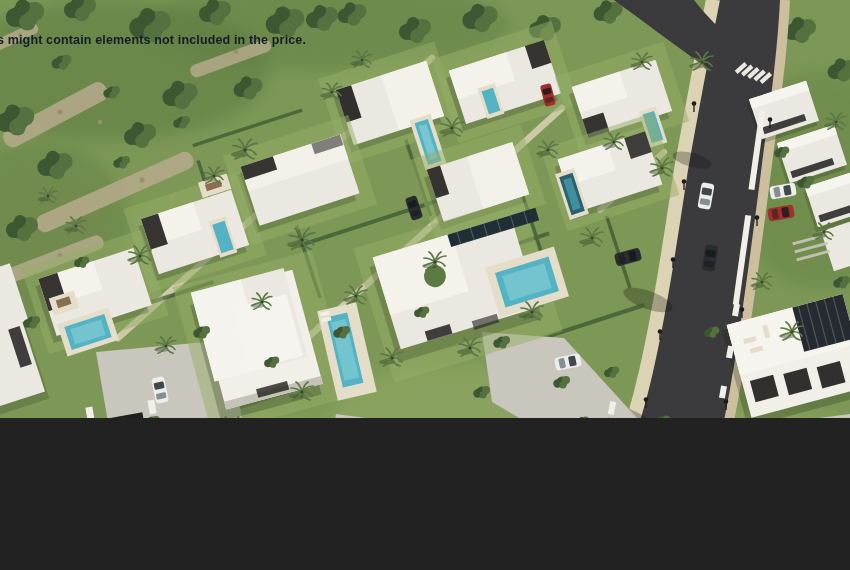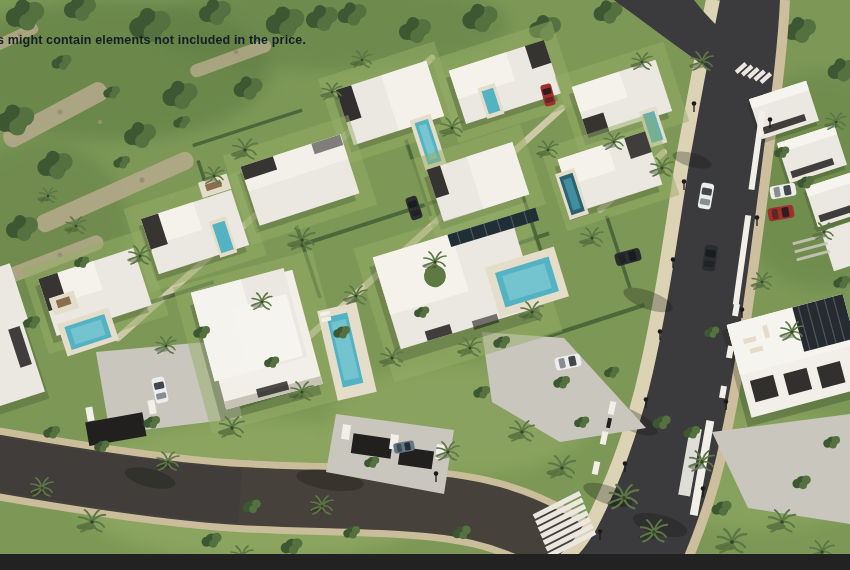--- a/index.html
+++ b/index.html
@@ -1,16 +1,16 @@
 <!DOCTYPE html>
 <html style="--disclaimer: #141e29; --grass: #7d9856; --grassL: #95ad68; --grassD: #5d7a42; --tree: #3c5731; --treeM: #54713f; --palm: #5d7746; --rock: #b3a98a; --rockD: #97906f; --road: #3b3a3c; --roadW: #46413a; --curb: #cdbf9e; --walk: #dcd2b4; --roof: #eae8e0; --roofL: #f6f4ee; --wall: #f1efe8; --wallS: #c6c2b6; --dark: #21201e; --pool: #54b3c3; --poolL: #9adade; --poolD: #2a6272; --deck: #e4ddca; --conc: #c9c6bd; --stripe: #eae8e0; --carR: #a03029; --carD: #2b2c2e; --carW: #eceded; --carB: #647787; --lamp: #1b1b1b;"><head>
 <meta charset="utf-8">
 <style>
   html,body{margin:0;padding:0;background:#222;}
-  .stage{position:relative;width:850px;height:554px;overflow:hidden;font-family:"Liberation Sans",sans-serif;}
+  .stage{position:relative;width:850px;height:418px;overflow:hidden;font-family:"Liberation Sans",sans-serif;}
   .stage svg{position:absolute;left:0;top:0;}
   .disclaimer{
     position:absolute;left:-3px;top:33px;z-index:5;
     color:var(--disclaimer,#141e29);
     font-size:12.5px;font-weight:600;letter-spacing:.15px;
     font-family:"Liberation Sans",sans-serif;
   }
   
   .f-grass{fill:var(--grass)} .f-grassL{fill:var(--grassL)} .f-grassD{fill:var(--grassD)}
   .f-tree{fill:var(--tree)} .f-treeM{fill:var(--treeM)}

